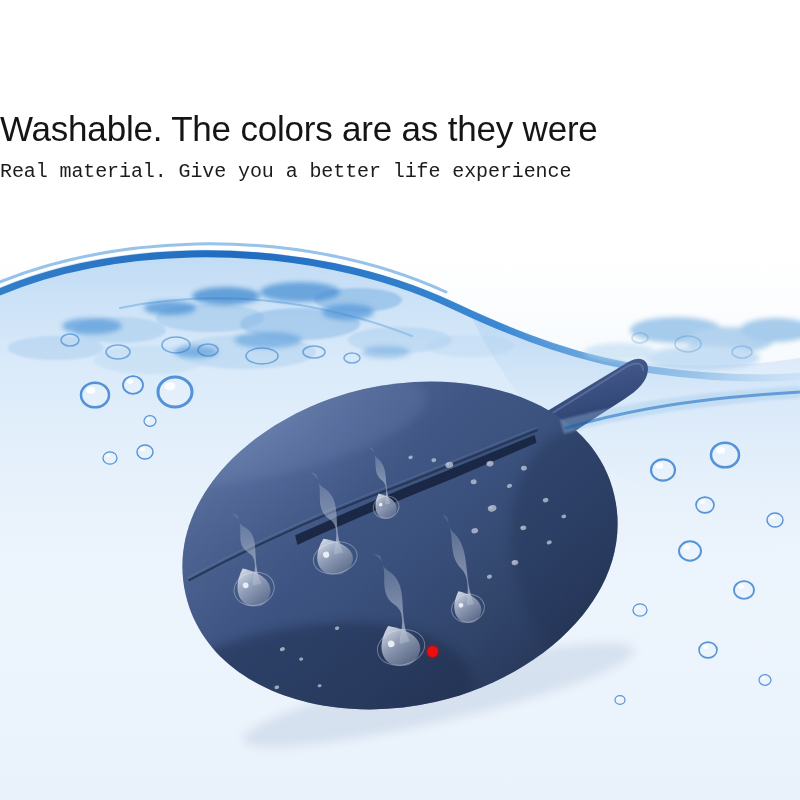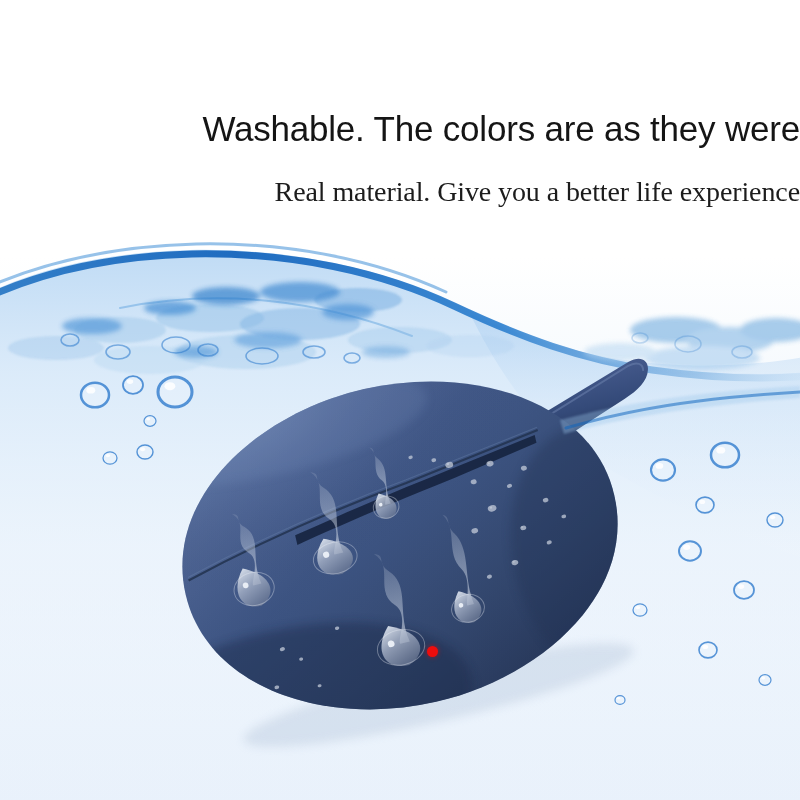--- a/index.html
+++ b/index.html
@@ -18,36 +18,36 @@
     overflow: hidden;
     background: #ffffff;
   }
 
   
   .headline-block {
     position: absolute;
     left: 0;
     top: 106px;
     width: 800px;
-    text-align: right;
+    text-align: left;
     z-index: 40;
   }
   .headline {
     font-family: "Liberation Sans", sans-serif;
     font-size: 35px;
     line-height: 46px;
     font-weight: 400;
     color: #151515;
     letter-spacing: -0.2px;
     white-space: nowrap;
   }
   .subheadline {
-    margin-top: 24px;
-    font-family: Liberation Serif, serif;
-    font-size: 28px;
+    margin-top: 4px;
+    font-family: Liberation Mono, monospace;
+    font-size: 20px;
     line-height: 32px;
     font-weight: 400;
     color: #1c1c1c;
     letter-spacing: -0.1px;
     white-space: nowrap;
   }
 
   
   #scene {
     position: absolute;

